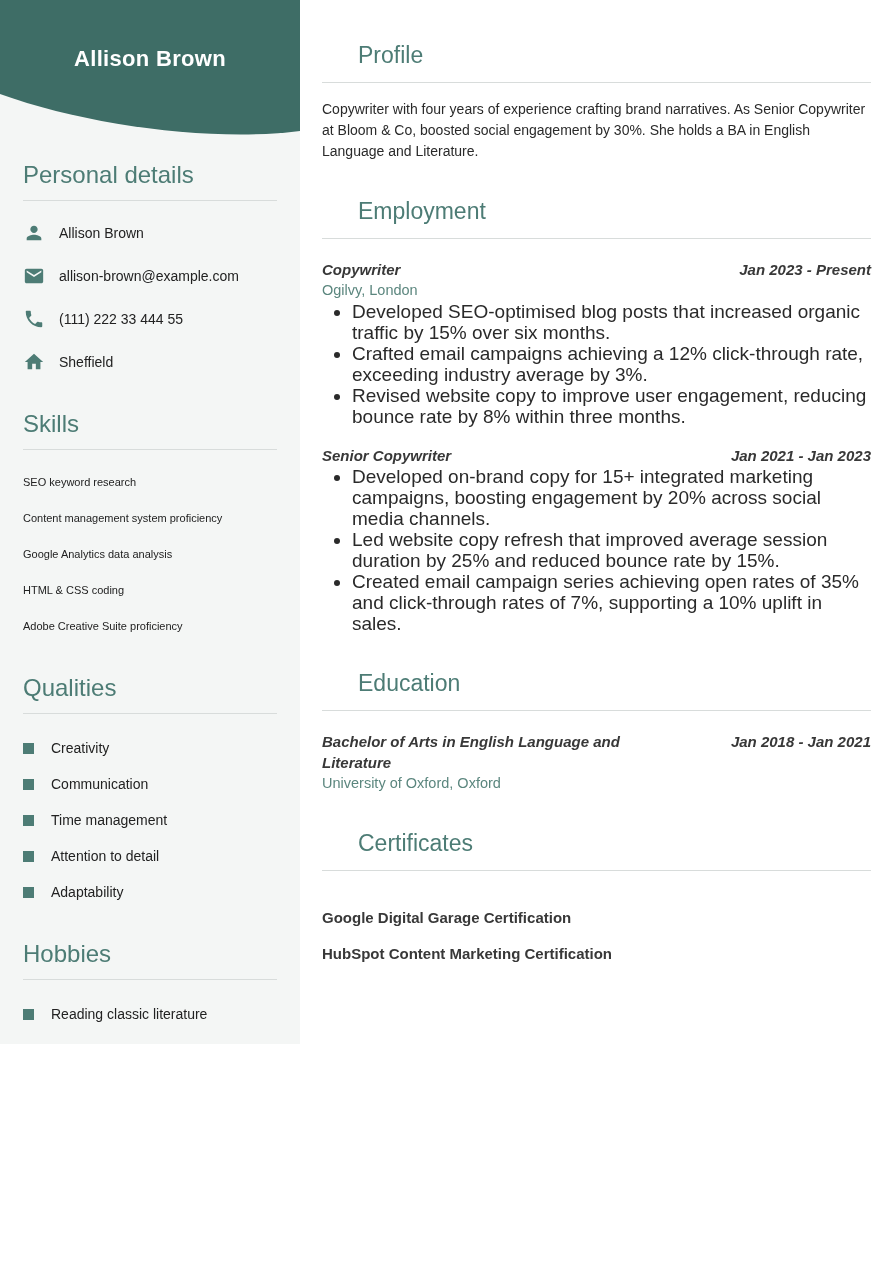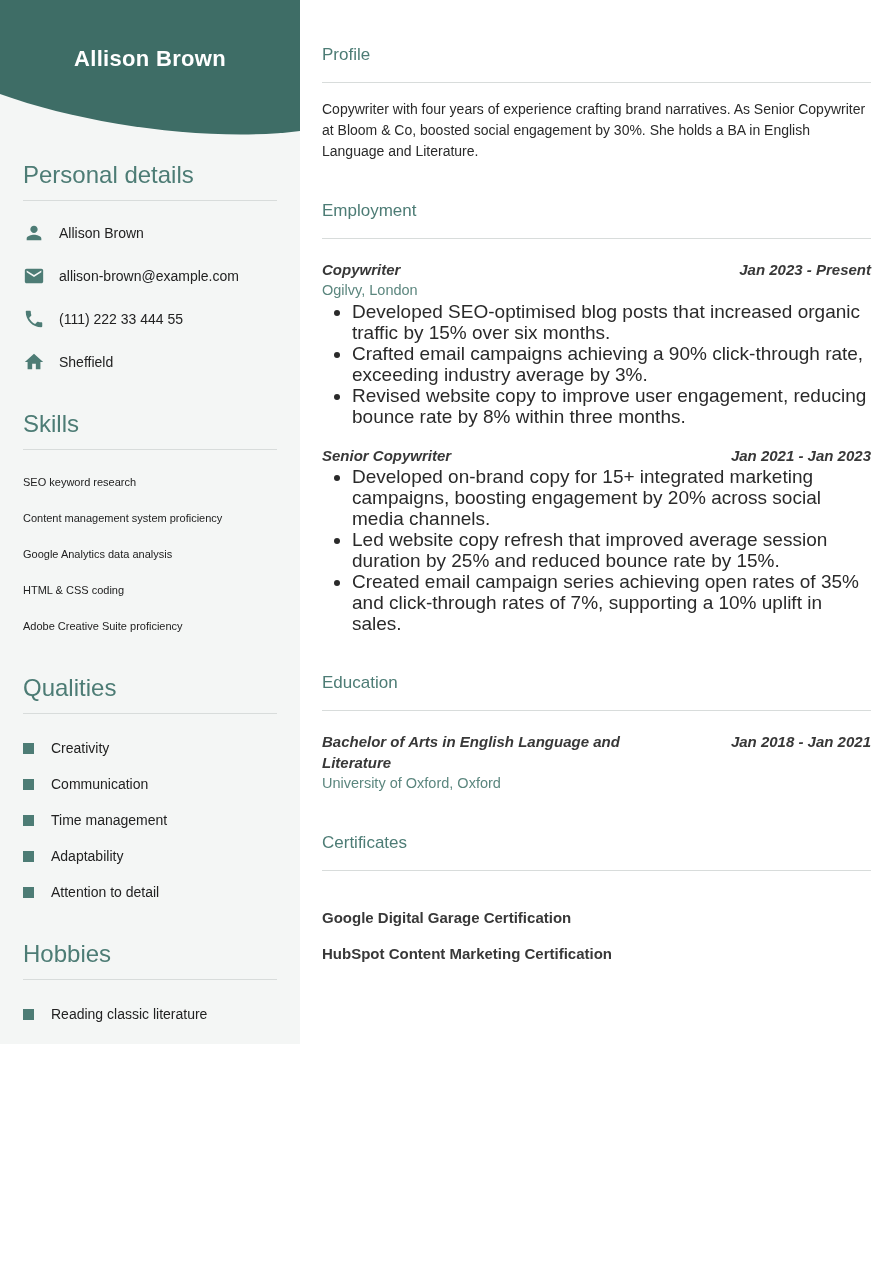--- a/index.html
+++ b/index.html
@@ -49,22 +49,22 @@
   .sq-list{margin-top:24px;}
   .sq-item{display:flex;align-items:flex-start;margin-bottom:15px;}
   .sq{width:11px;height:11px;background:var(--accent);flex:none;margin:5px 17px 0 0;}
   .sq-label{font-size:14px;line-height:21px;color:#222;}
 
   
   .main{flex:1;background:#fff;padding:40px 22px 0 22px;}
   .main-section{margin-top:34px;}
   .main-section.first{margin-top:0;}
   .main-heading{
-    color:var(--accent);font-size:17px;font-weight:normal;
-    line-height:30px;margin-bottom:12px;
+    color:var(--accent);font-size:23px;font-weight:normal;
+    line-height:30px;margin-bottom:12px;margin-left:36px;
   }
   .profile-text{font-size:14px;line-height:21px;margin-top:16px;}
   .job{margin-top:20px;}
   .job + .job{margin-top:18px;}
   .job-head{display:flex;justify-content:space-between;align-items:flex-start;font-style:italic;}
   .job-title{font-size:15px;font-weight:bold;color:var(--strong);line-height:21px;max-width:58%;}
   .job-dates{font-size:15px;font-weight:bold;color:var(--strong);line-height:21px;white-space:nowrap;}
   .job-employer{font-size:14.5px;color:var(--subtle);line-height:21px;margin-top:0;}
   ul.job-bullets{margin:0 0 0 2px;padding-left:28px;}
   ul.job-bullets li{font-size:19px;line-height:21px;margin-top:0;color:var(--body);}
@@ -146,25 +146,25 @@
         <div class="sq-item">
             <span class="sq"></span>
             <span class="sq-label">Communication</span>
           </div>
         <div class="sq-item">
             <span class="sq"></span>
             <span class="sq-label">Time management</span>
           </div>
         <div class="sq-item">
             <span class="sq"></span>
+            <span class="sq-label">Attention to detail</span>
+          </div>
+        <div class="sq-item">
+            <span class="sq"></span>
             <span class="sq-label">Adaptability</span>
-          </div>
-        <div class="sq-item">
-            <span class="sq"></span>
-            <span class="sq-label">Attention to detail</span>
           </div>
       </div>
 
       <h2 class="side-heading">Hobbies</h2>
       <hr class="rule">
       <div class="sq-list">
         <div class="sq-item">
             <span class="sq"></span>
             <span class="sq-label">Reading classic literature</span>
           </div>
@@ -190,21 +190,21 @@
       <hr class="rule">
 
       <div class="job">
         <div class="job-head">
           <span class="job-title">Copywriter</span>
           <span class="job-dates">Jan 2023 - Present</span>
         </div>
         <div class="job-employer">Ogilvy, London</div>
         <ul class="job-bullets">
           <li>Developed SEO-optimised blog posts that increased organic traffic by 15% over six months.</li>
-          <li>Crafted email campaigns achieving a 90% click-through rate, exceeding industry average by 3%.</li>
+          <li>Crafted email campaigns achieving a 12% click-through rate, exceeding industry average by 3%.</li>
           <li>Revised website copy to improve user engagement, reducing bounce rate by 8% within three months.</li>
         </ul>
       </div>
 
       <div class="job">
         <div class="job-head">
           <span class="job-title">Senior Copywriter</span>
           <span class="job-dates">Jan 2021 - Jan 2023</span>
         </div>
         <ul class="job-bullets">

